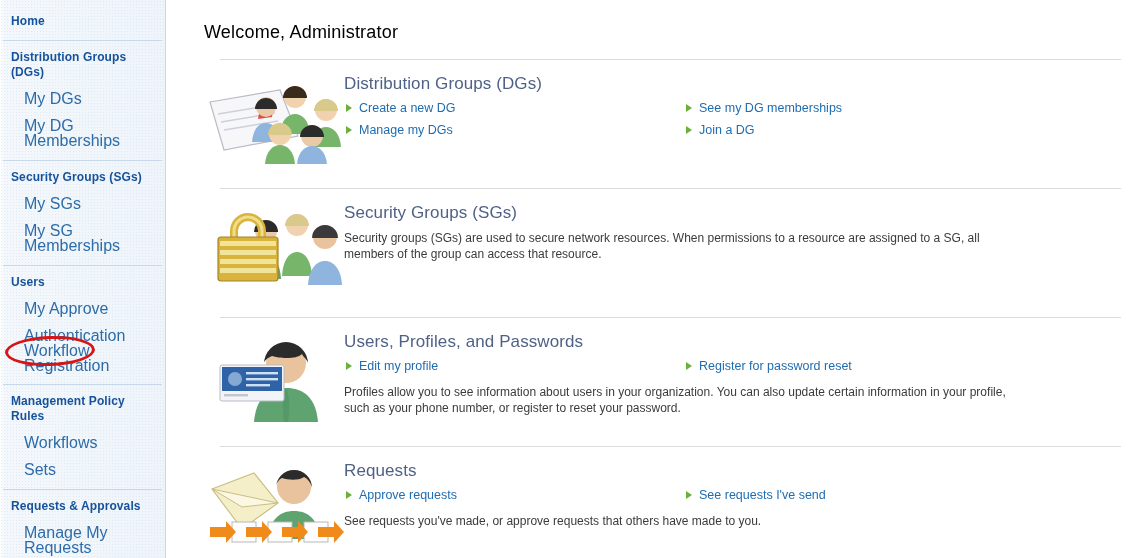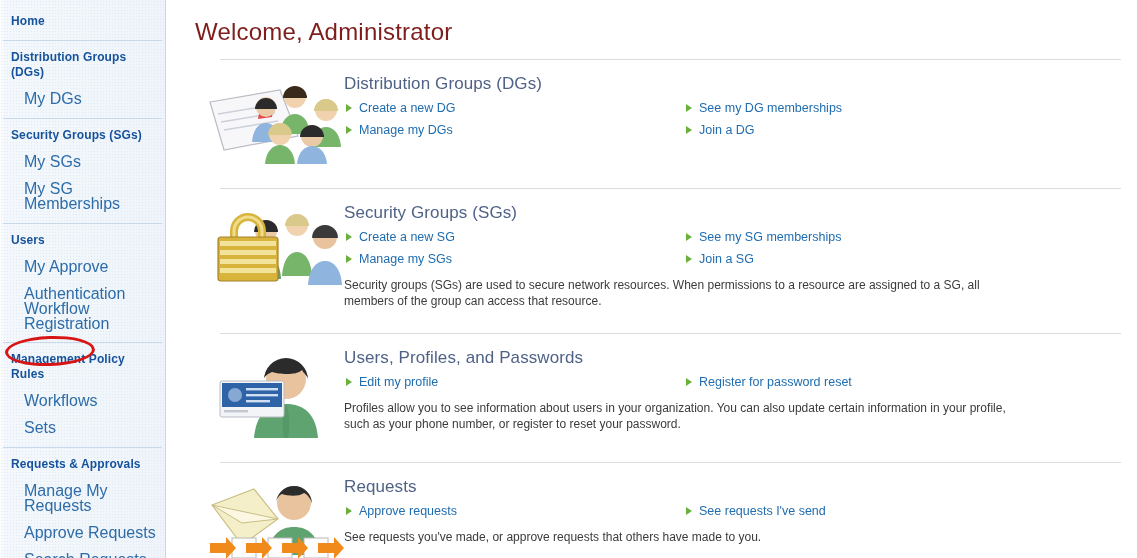--- a/index.html
+++ b/index.html
@@ -49,22 +49,22 @@
     transform:rotate(-2deg);
     box-sizing:border-box;z-index:9;pointer-events:none;
   }
 
   
   #main{
     position:relative;flex:1;height:558px;box-sizing:border-box;
     padding:0 0 0 0;background:#fff;overflow:hidden;
   }
   #page-title{
-    font-size:24px;color:#7f1d1d;font-weight:normal;
-    padding:19px 0 0 29px;line-height:26px;letter-spacing:.2px;
+    font-size:18px;color:#000000;font-weight:normal;
+    padding:19px 0 0 38px;line-height:26px;letter-spacing:.2px;
   }
   .hr{height:1px;background:#dcdcdc;margin:14px 16px 0 54px;}
 
   .section{display:flex;align-items:flex-start;padding:12px 16px 10px 28px;}
   .sec-icon{
     width:150px;min-width:150px;height:92px;position:relative;
   }
   .sec-body{flex:1;padding-top:2px;}
   .sec-title{
     font-size:17px;color:#4f6286;font-weight:normal;line-height:20px;
@@ -99,20 +99,21 @@
     <div class="sb-inner">
 
       <div class="sb-group">
         <div class="sb-head">Home</div>
       </div>
       <div class="sb-sep"></div>
 
       <div class="sb-group">
         <div class="sb-head">Distribution Groups (DGs)</div>
         <div class="sb-link">My DGs</div>
+        <div class="sb-link">My DG Memberships</div>
       </div>
       <div class="sb-sep"></div>
 
       <div class="sb-group">
         <div class="sb-head">Security Groups (SGs)</div>
         <div class="sb-link">My SGs</div>
         <div class="sb-link">My SG Memberships</div>
       </div>
       <div class="sb-sep"></div>
 
@@ -240,42 +241,20 @@
             <rect x="16" y="36" width="60" height="44" rx="3" fill="#d9b43c" stroke="#a6842a" stroke-width="1.2"></rect>
             <rect x="18" y="40" width="56" height="5" fill="#f2e39a"></rect>
             <rect x="18" y="49" width="56" height="5" fill="#f2e39a"></rect>
             <rect x="18" y="58" width="56" height="5" fill="#f2e39a"></rect>
             <rect x="18" y="67" width="56" height="5" fill="#f2e39a"></rect>
           </g>
         </svg>
       </div>
       <div class="sec-body">
         <div class="sec-title">Security Groups (SGs)</div>
-        <div class="links">
-          <div class="col">
-            <div class="lnk">
-              <span class="tri"></span>
-              <span>Create a new SG</span>
-            </div>
-            <div class="lnk">
-              <span class="tri"></span>
-              <span>Manage my SGs</span>
-            </div>
-          </div>
-          <div class="col col2">
-            <div class="lnk">
-              <span class="tri"></span>
-              <span>See my SG memberships</span>
-            </div>
-            <div class="lnk">
-              <span class="tri"></span>
-              <span>Join a SG</span>
-            </div>
-          </div>
-        </div>
         <div class="desc">Security groups (SGs) are used to secure network resources. When permissions to a resource are assigned to a SG, all members of the group can access that resource.</div>
       </div>
     </div>
     <div class="hr"></div>
 
     <div class="section">
       <div class="sec-icon">
         <svg class="ico" width="150" height="92" viewBox="0 0 150 92">
           <g>
             <circle cx="84" cy="33" r="20" fill="#e8c39d"></circle>

